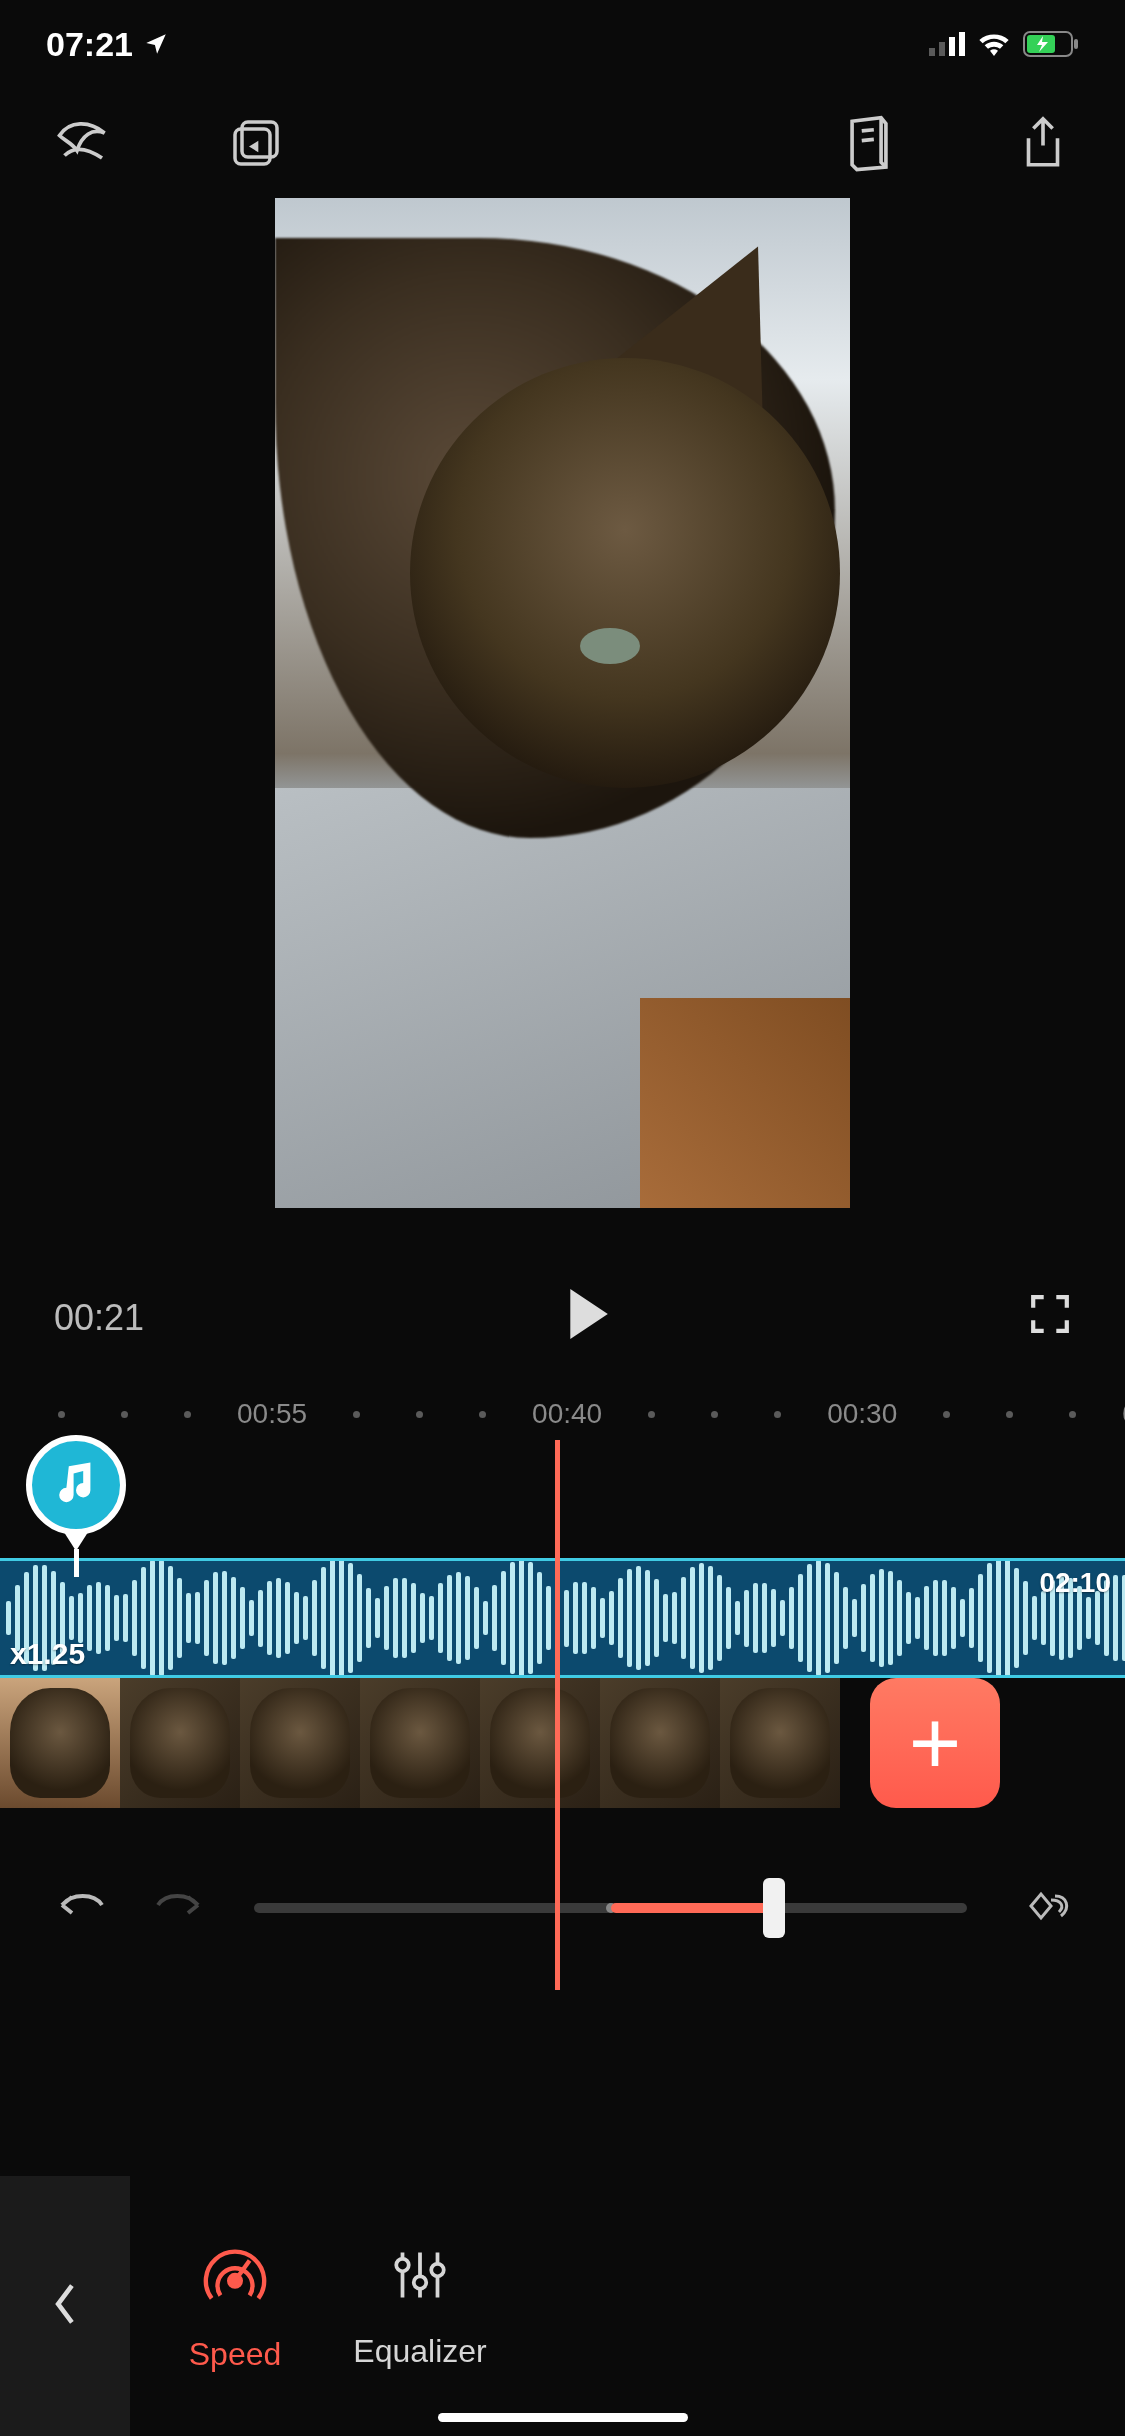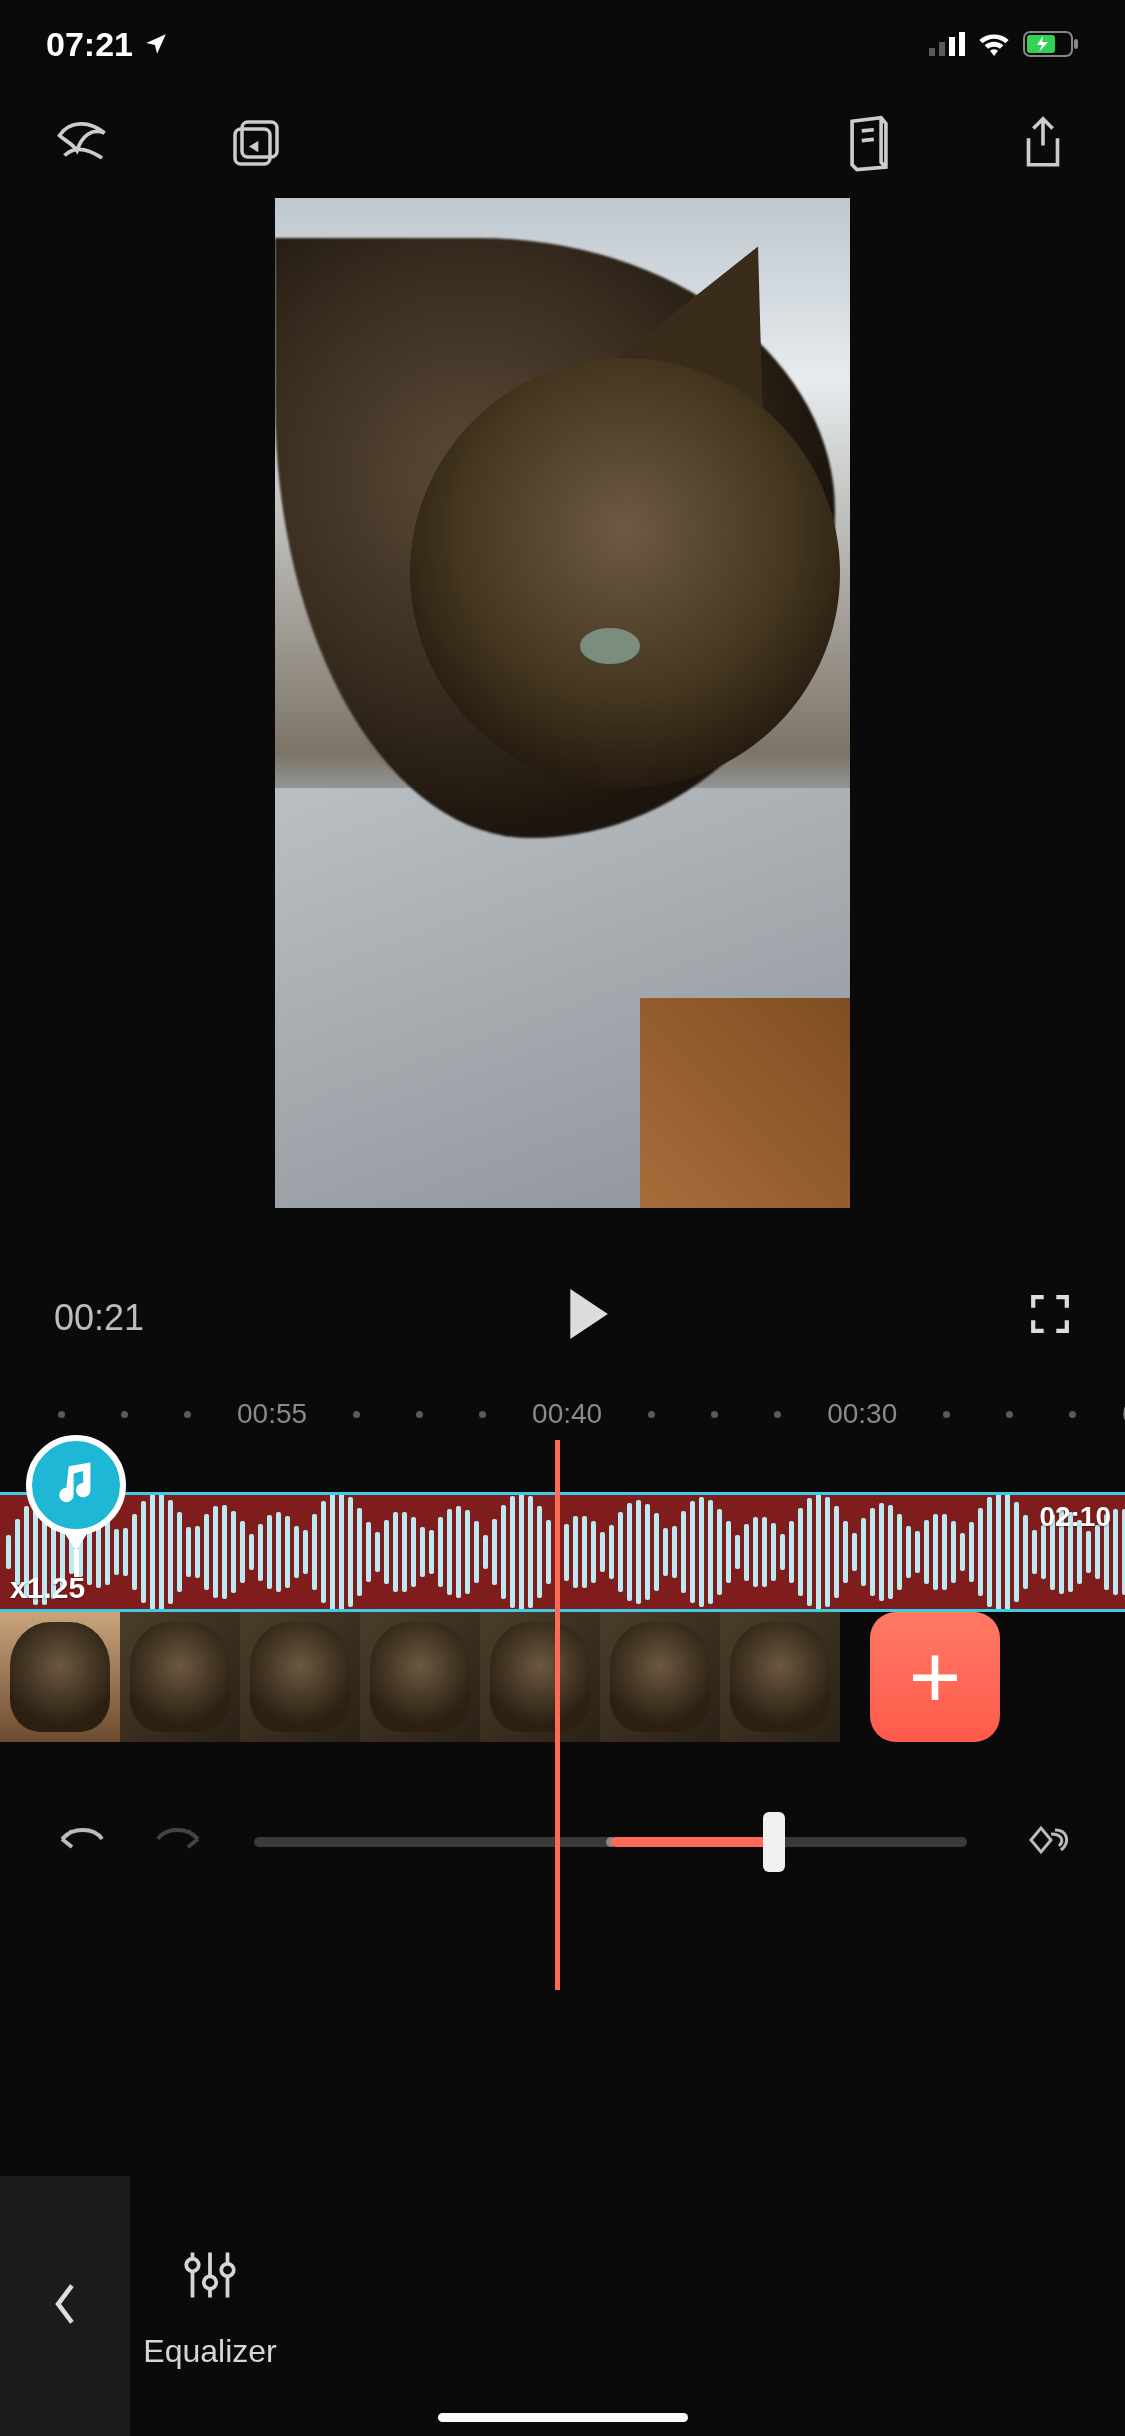--- a/index.html
+++ b/index.html
@@ -138,23 +138,23 @@
   .music-marker .point{
     width:0;height:0;margin:-6px auto 0;
     border-left:14px solid transparent;border-right:14px solid transparent;border-top:22px solid #fff;
   }
   .music-marker .stem{
     width:5px;height:28px;background:#fff;margin:-2px auto 0;
   }
 
   
   .audio-track {
-    margin-top:44px;
+    margin-top:110px;
     height:120px;
-    background:#7f1d1d;
+    background:#0c4a6e;
     position:relative;
     overflow:hidden;
     display:flex;align-items:center;
     border:3px solid #40cbe4;
     border-left:none;border-right:none;
   }
   .waveform{
     flex:1;height:100%;display:flex;align-items:center;gap:4px;padding:0 6px;
   }
   .wave-bar{width:5px;background:#bdeaf2;border-radius:2px;}
@@ -539,20 +539,29 @@
 
 <div class="bottom-tools">
   <div class="back-pane">
     <span>
       <svg width="28" height="46" viewBox="0 0 24 40" stroke="#ddd" stroke-width="4" fill="none">
           <path d="M18 4 L6 20 L18 36"></path>
         </svg>
     </span>
   </div>
   <div class="tool-list">
+    <div class="tool active">
+      <svg width="70" height="70" viewBox="0 0 48 48" stroke-width="3">
+        <path d="M8 40 A20 20 0 1 1 40 40"></path>
+        <path d="M14 38 A12 12 0 1 1 34 38"></path>
+        <circle cx="24" cy="28" r="4" fill="currentColor"></circle>
+        <path d="M24 28 L34 14"></path>
+      </svg>
+      <span>Speed</span>
+    </div>
     <div class="tool" style="width:160px">
       <svg width="60" height="64" viewBox="0 0 48 48" stroke-width="3">
         <path d="M10 6 L10 42 M24 6 L24 42 M38 6 L38 42"></path>
         <circle cx="10" cy="16" r="5" fill="#0a0a0a"></circle>
         <circle cx="24" cy="30" r="5" fill="#0a0a0a"></circle>
         <circle cx="38" cy="20" r="5" fill="#0a0a0a"></circle>
       </svg>
       <span>Equalizer</span>
     </div>
   </div>

